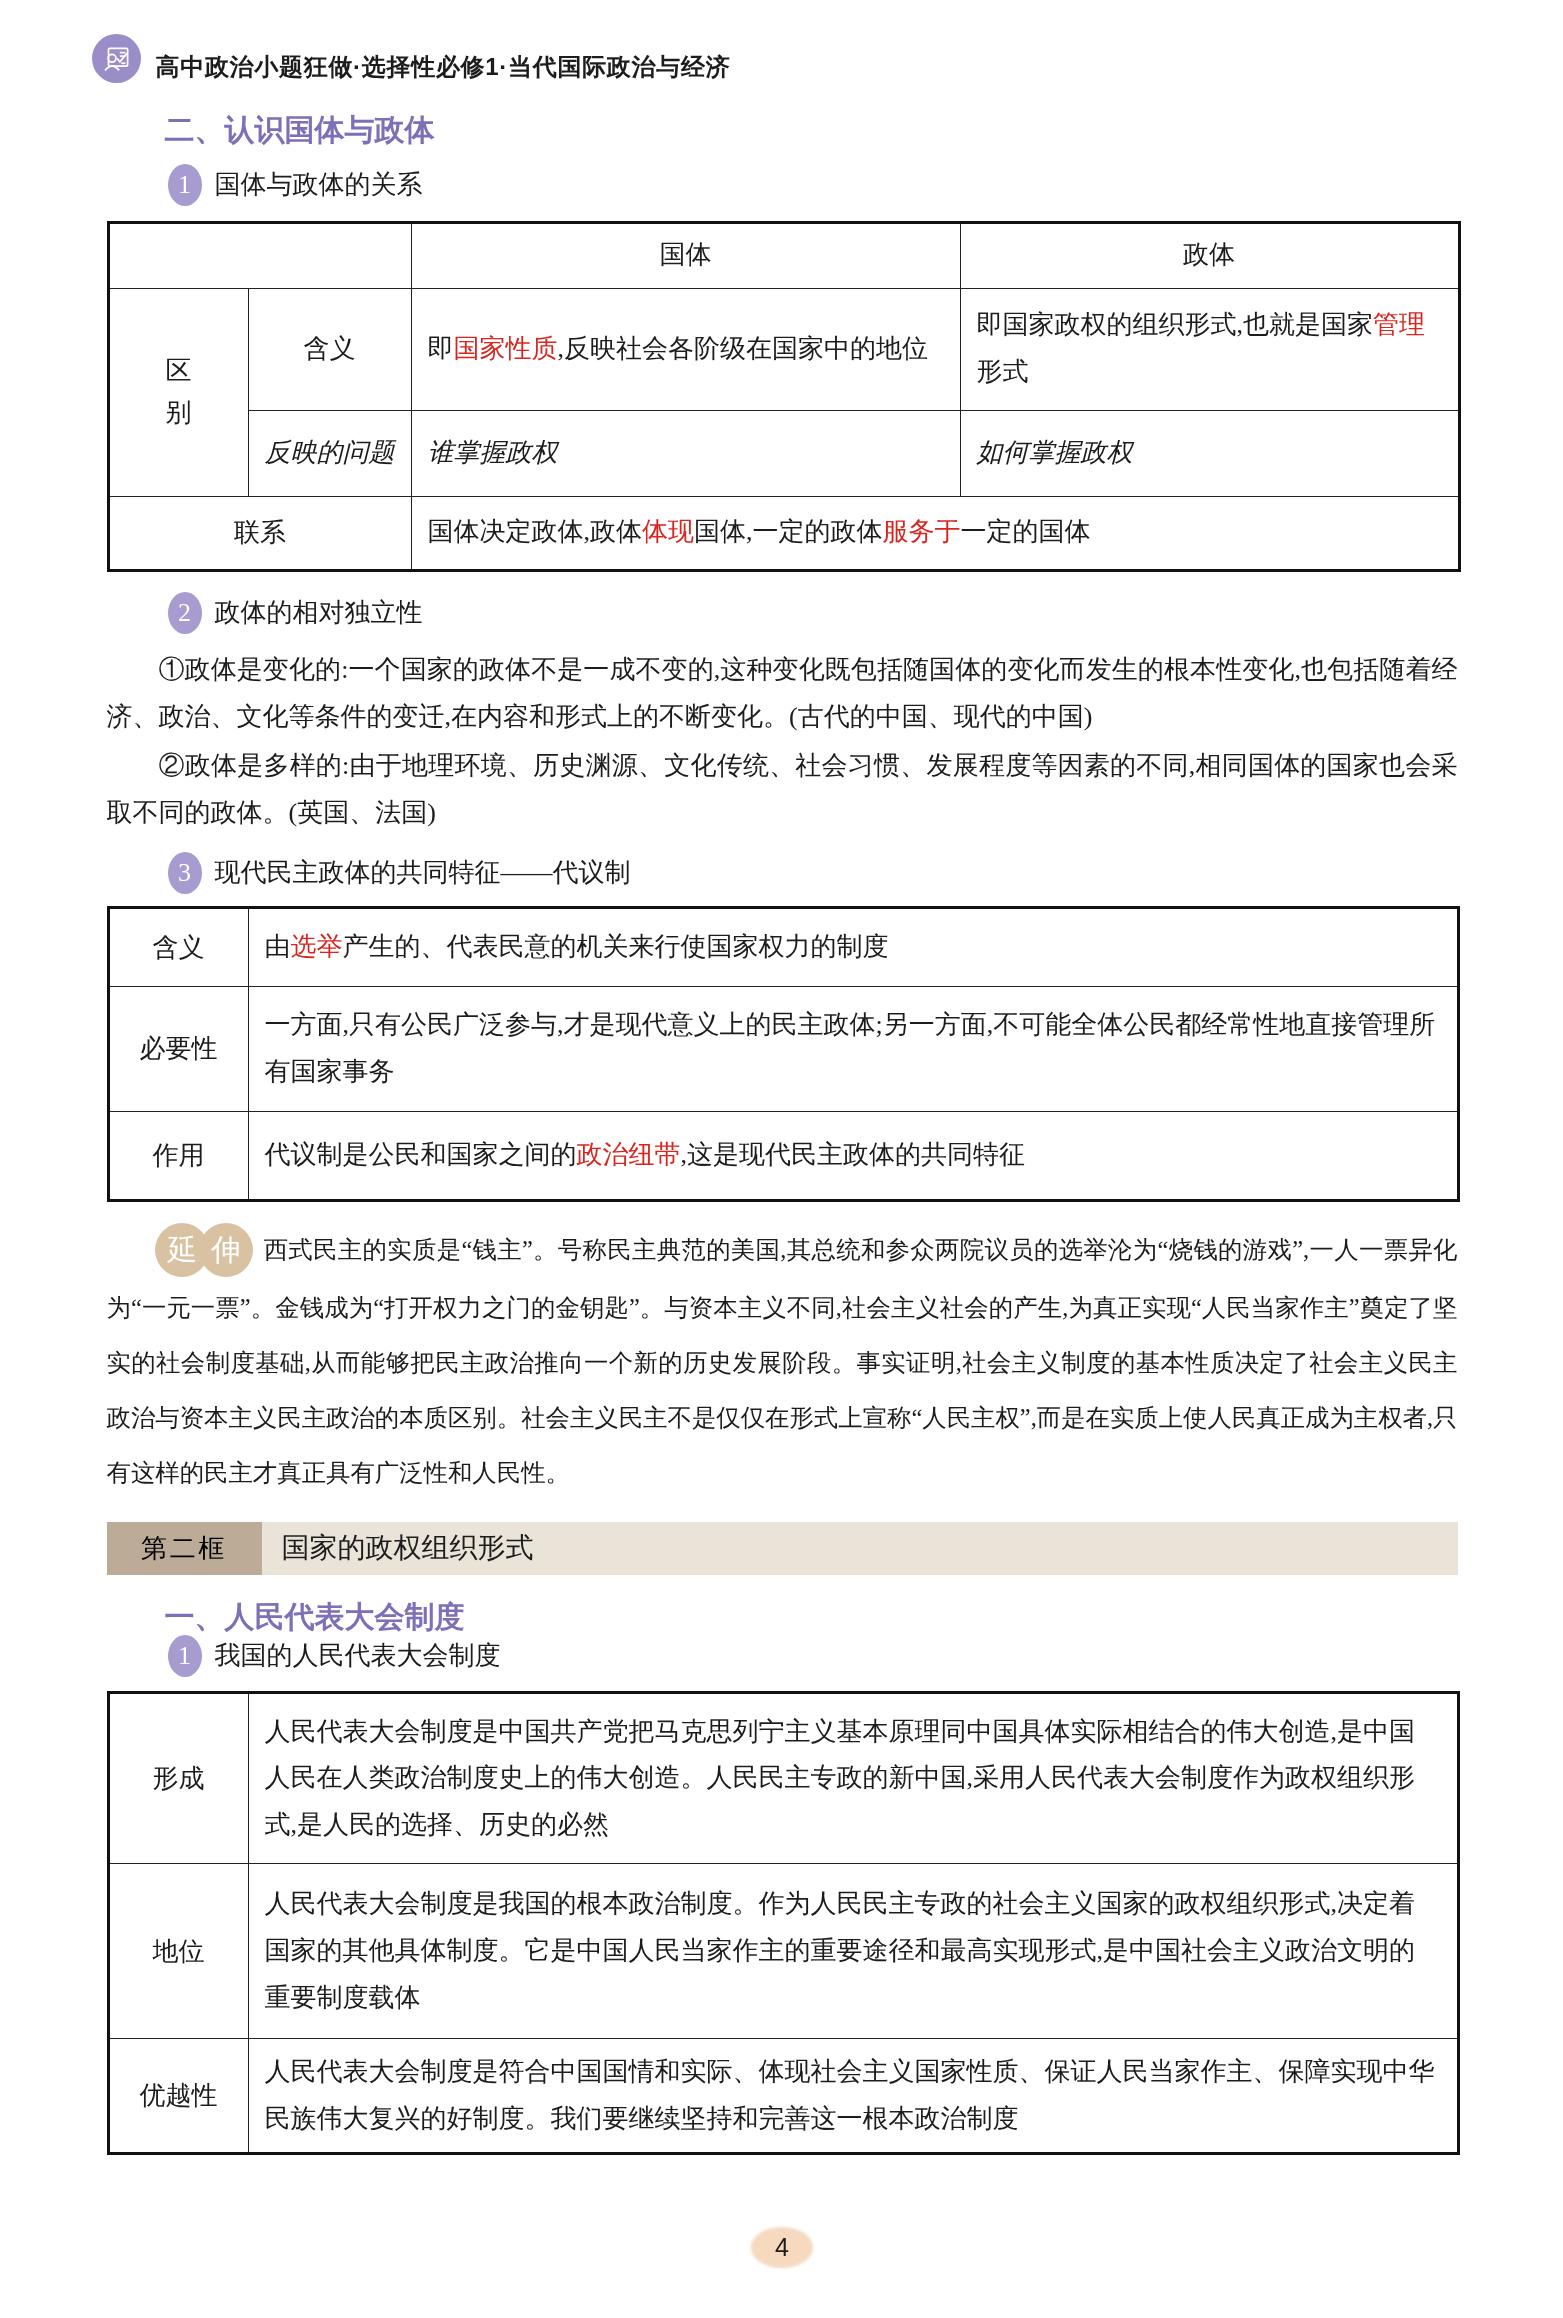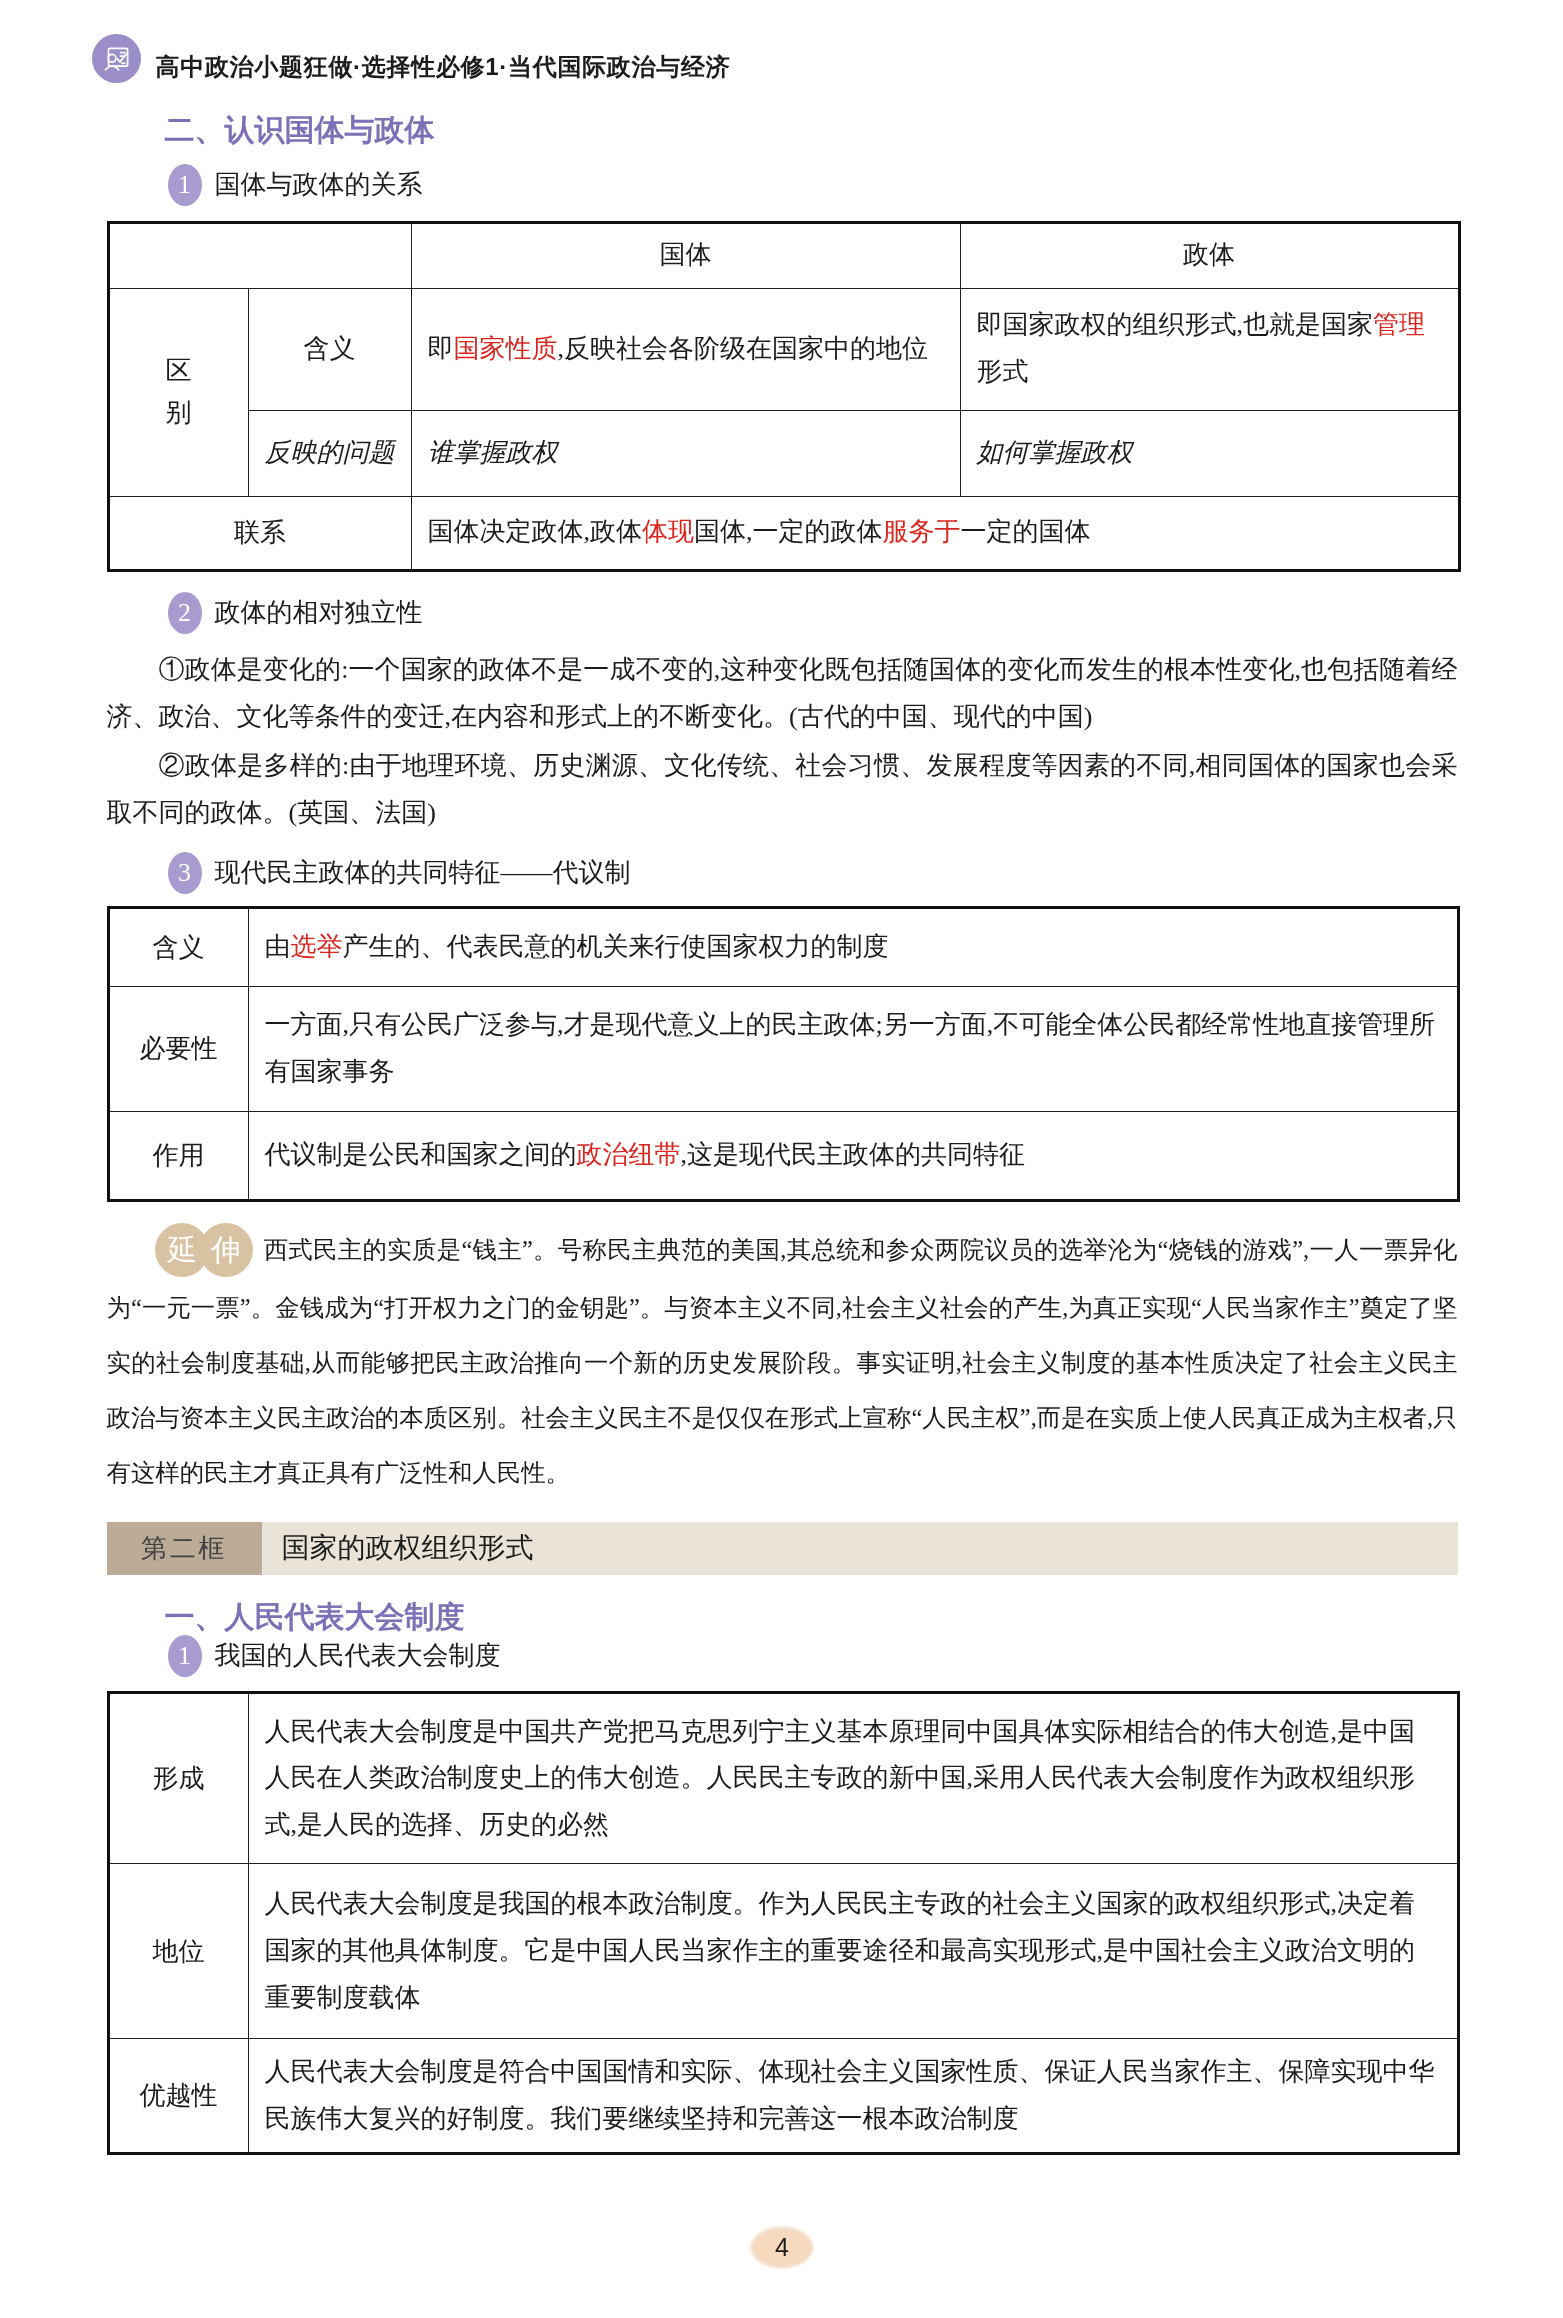--- a/index.html
+++ b/index.html
@@ -55,21 +55,21 @@
     width:54px; height:54px; border-radius:50%;
     background:var(--ext_badge_tan); color:#fff;
     display:flex; align-items:center; justify-content:center;
     font-size:30px; font-family:"Liberation Serif","DejaVu Serif",serif;
   }
   .ext-badge .circ + .circ { margin-left:-10.5px; }
 
   
   .banner { display:flex; height:53px; margin:22.4px 0 25px 0; }
   .banner-tab {
-    width:155px; background:var(--banner_tab_bg); color:#404040;
+    width:155px; background:var(--banner_tab_bg); color:#000000;
     font-family:"Liberation Sans","DejaVu Sans",sans-serif;
     font-size:26px; letter-spacing:2.6px;
     display:flex; align-items:center; justify-content:center; flex:0 0 auto;
   }
   .banner-title {
     flex:1; background:var(--banner_bg);
     font-family:"Liberation Sans","DejaVu Sans",sans-serif;
     font-weight:normal; font-size:28px;
     display:flex; align-items:center; padding-left:20px;
   }

